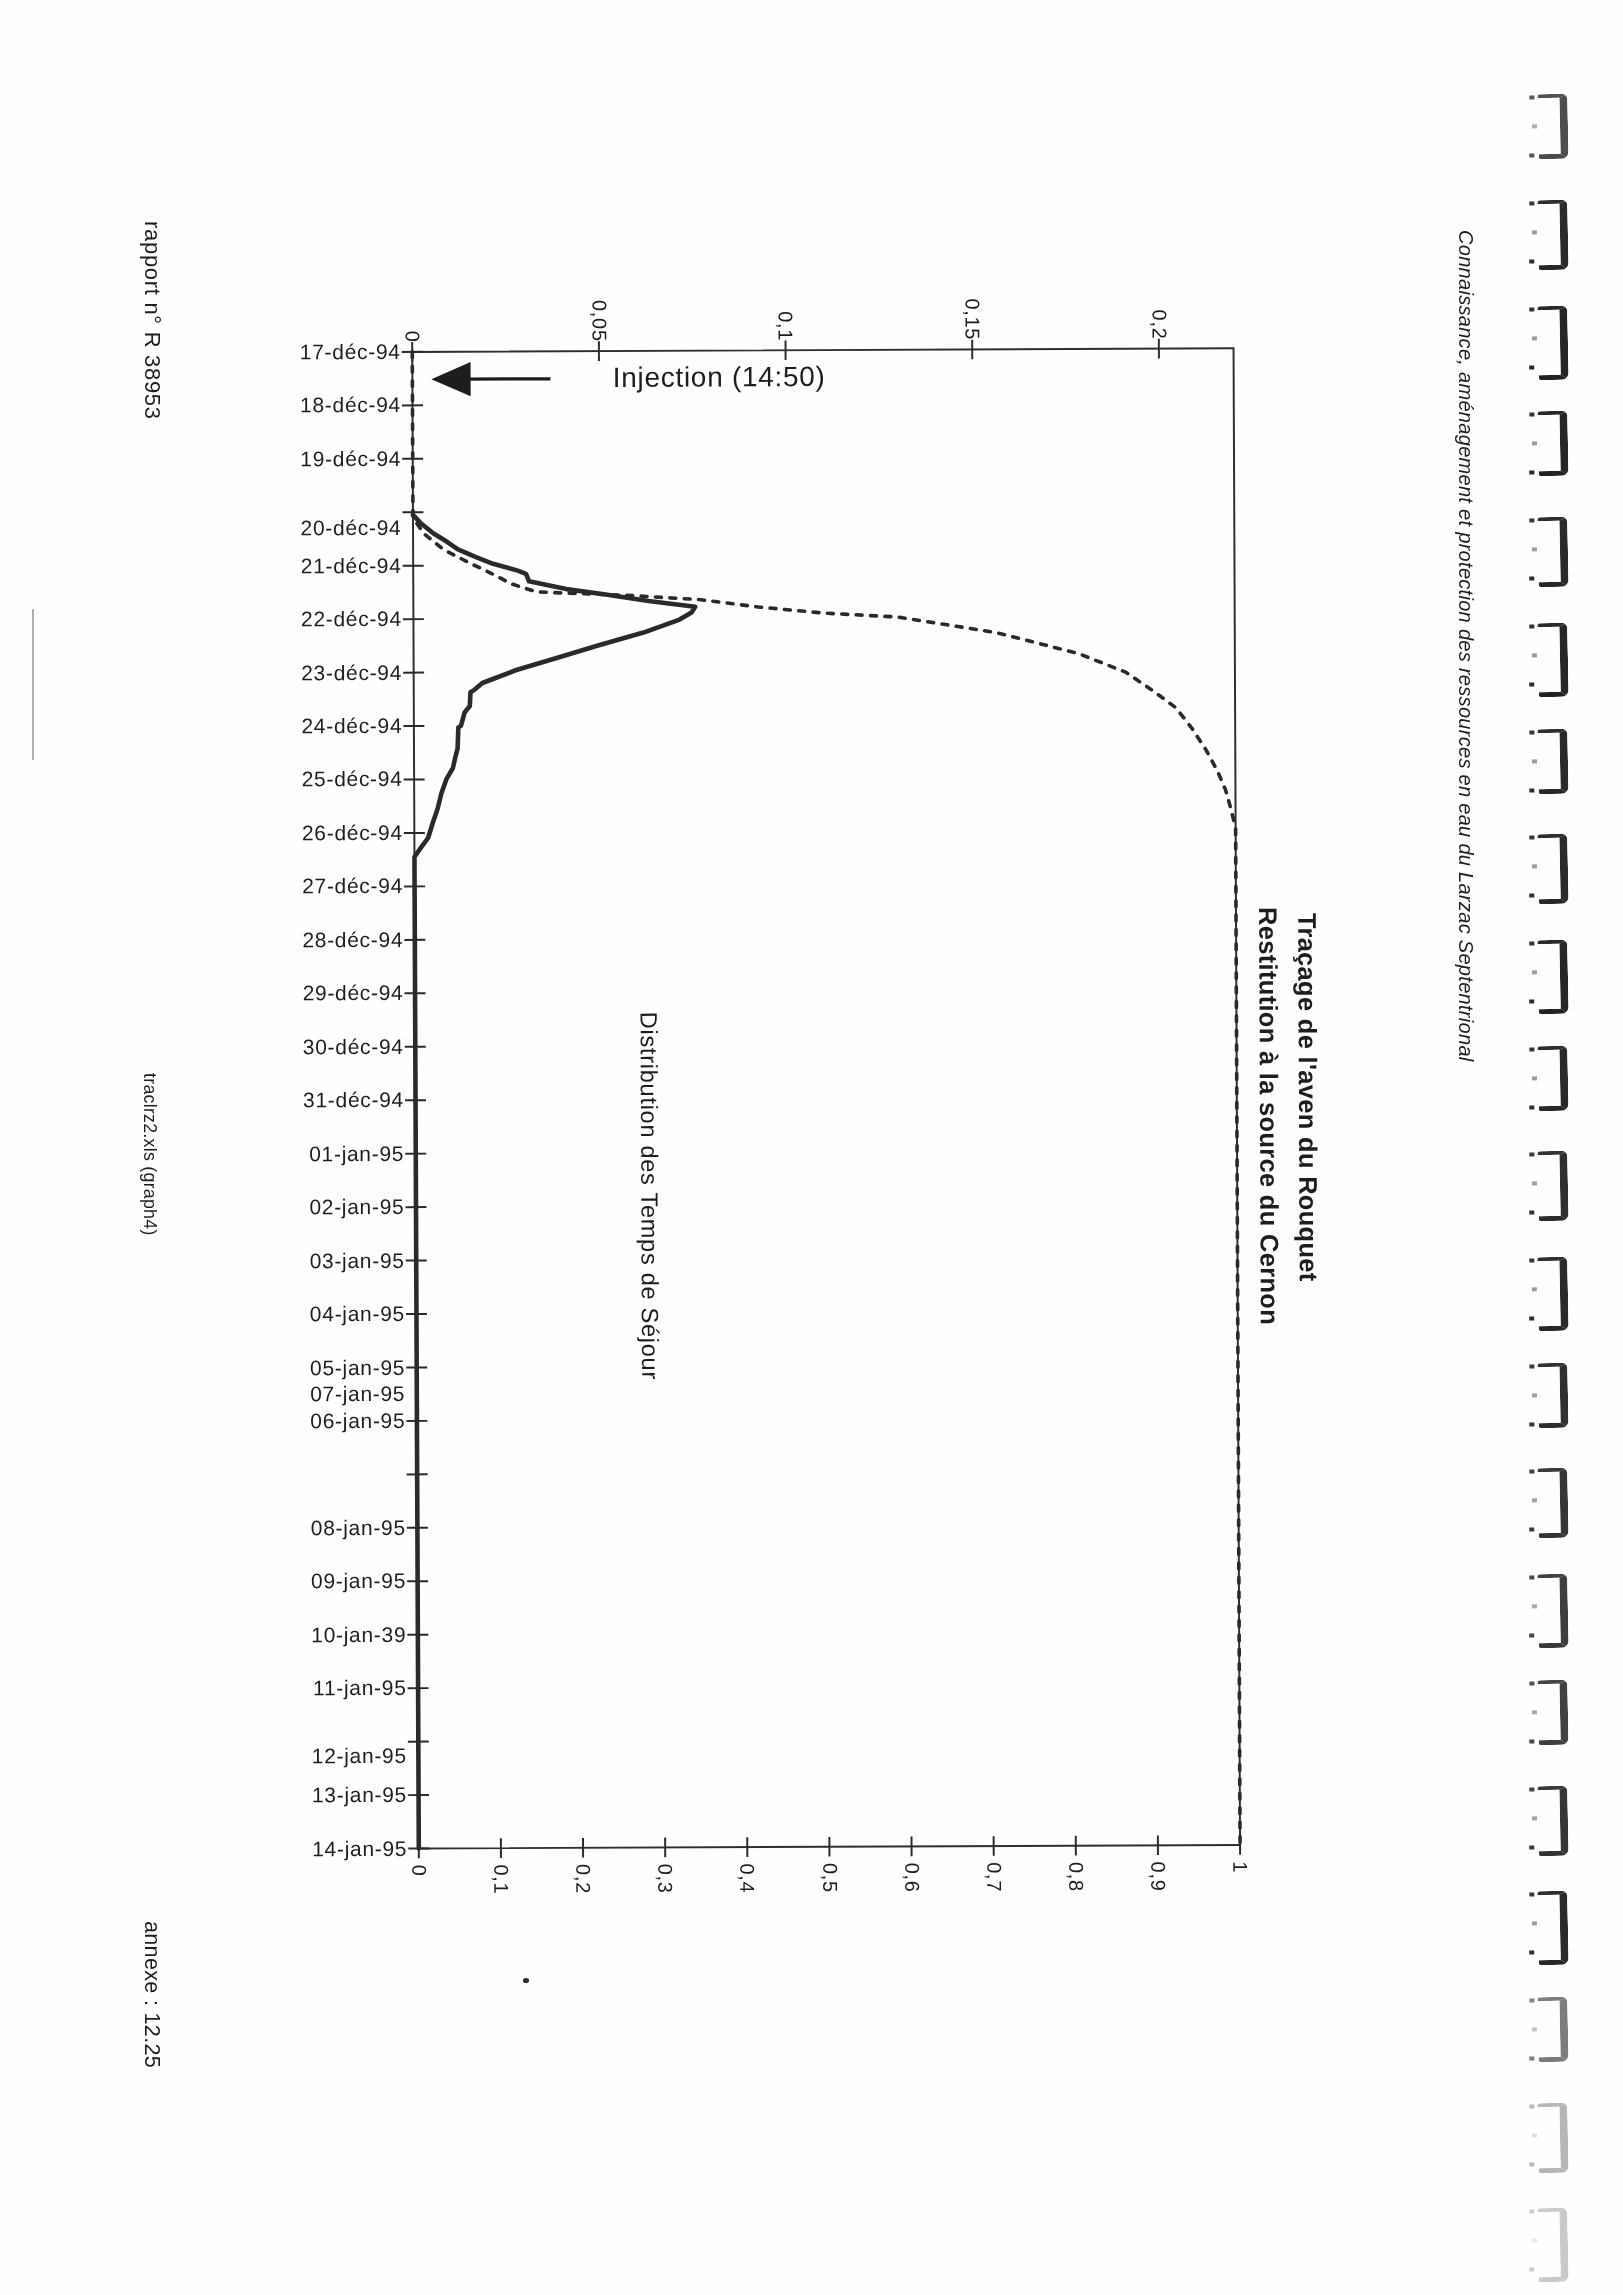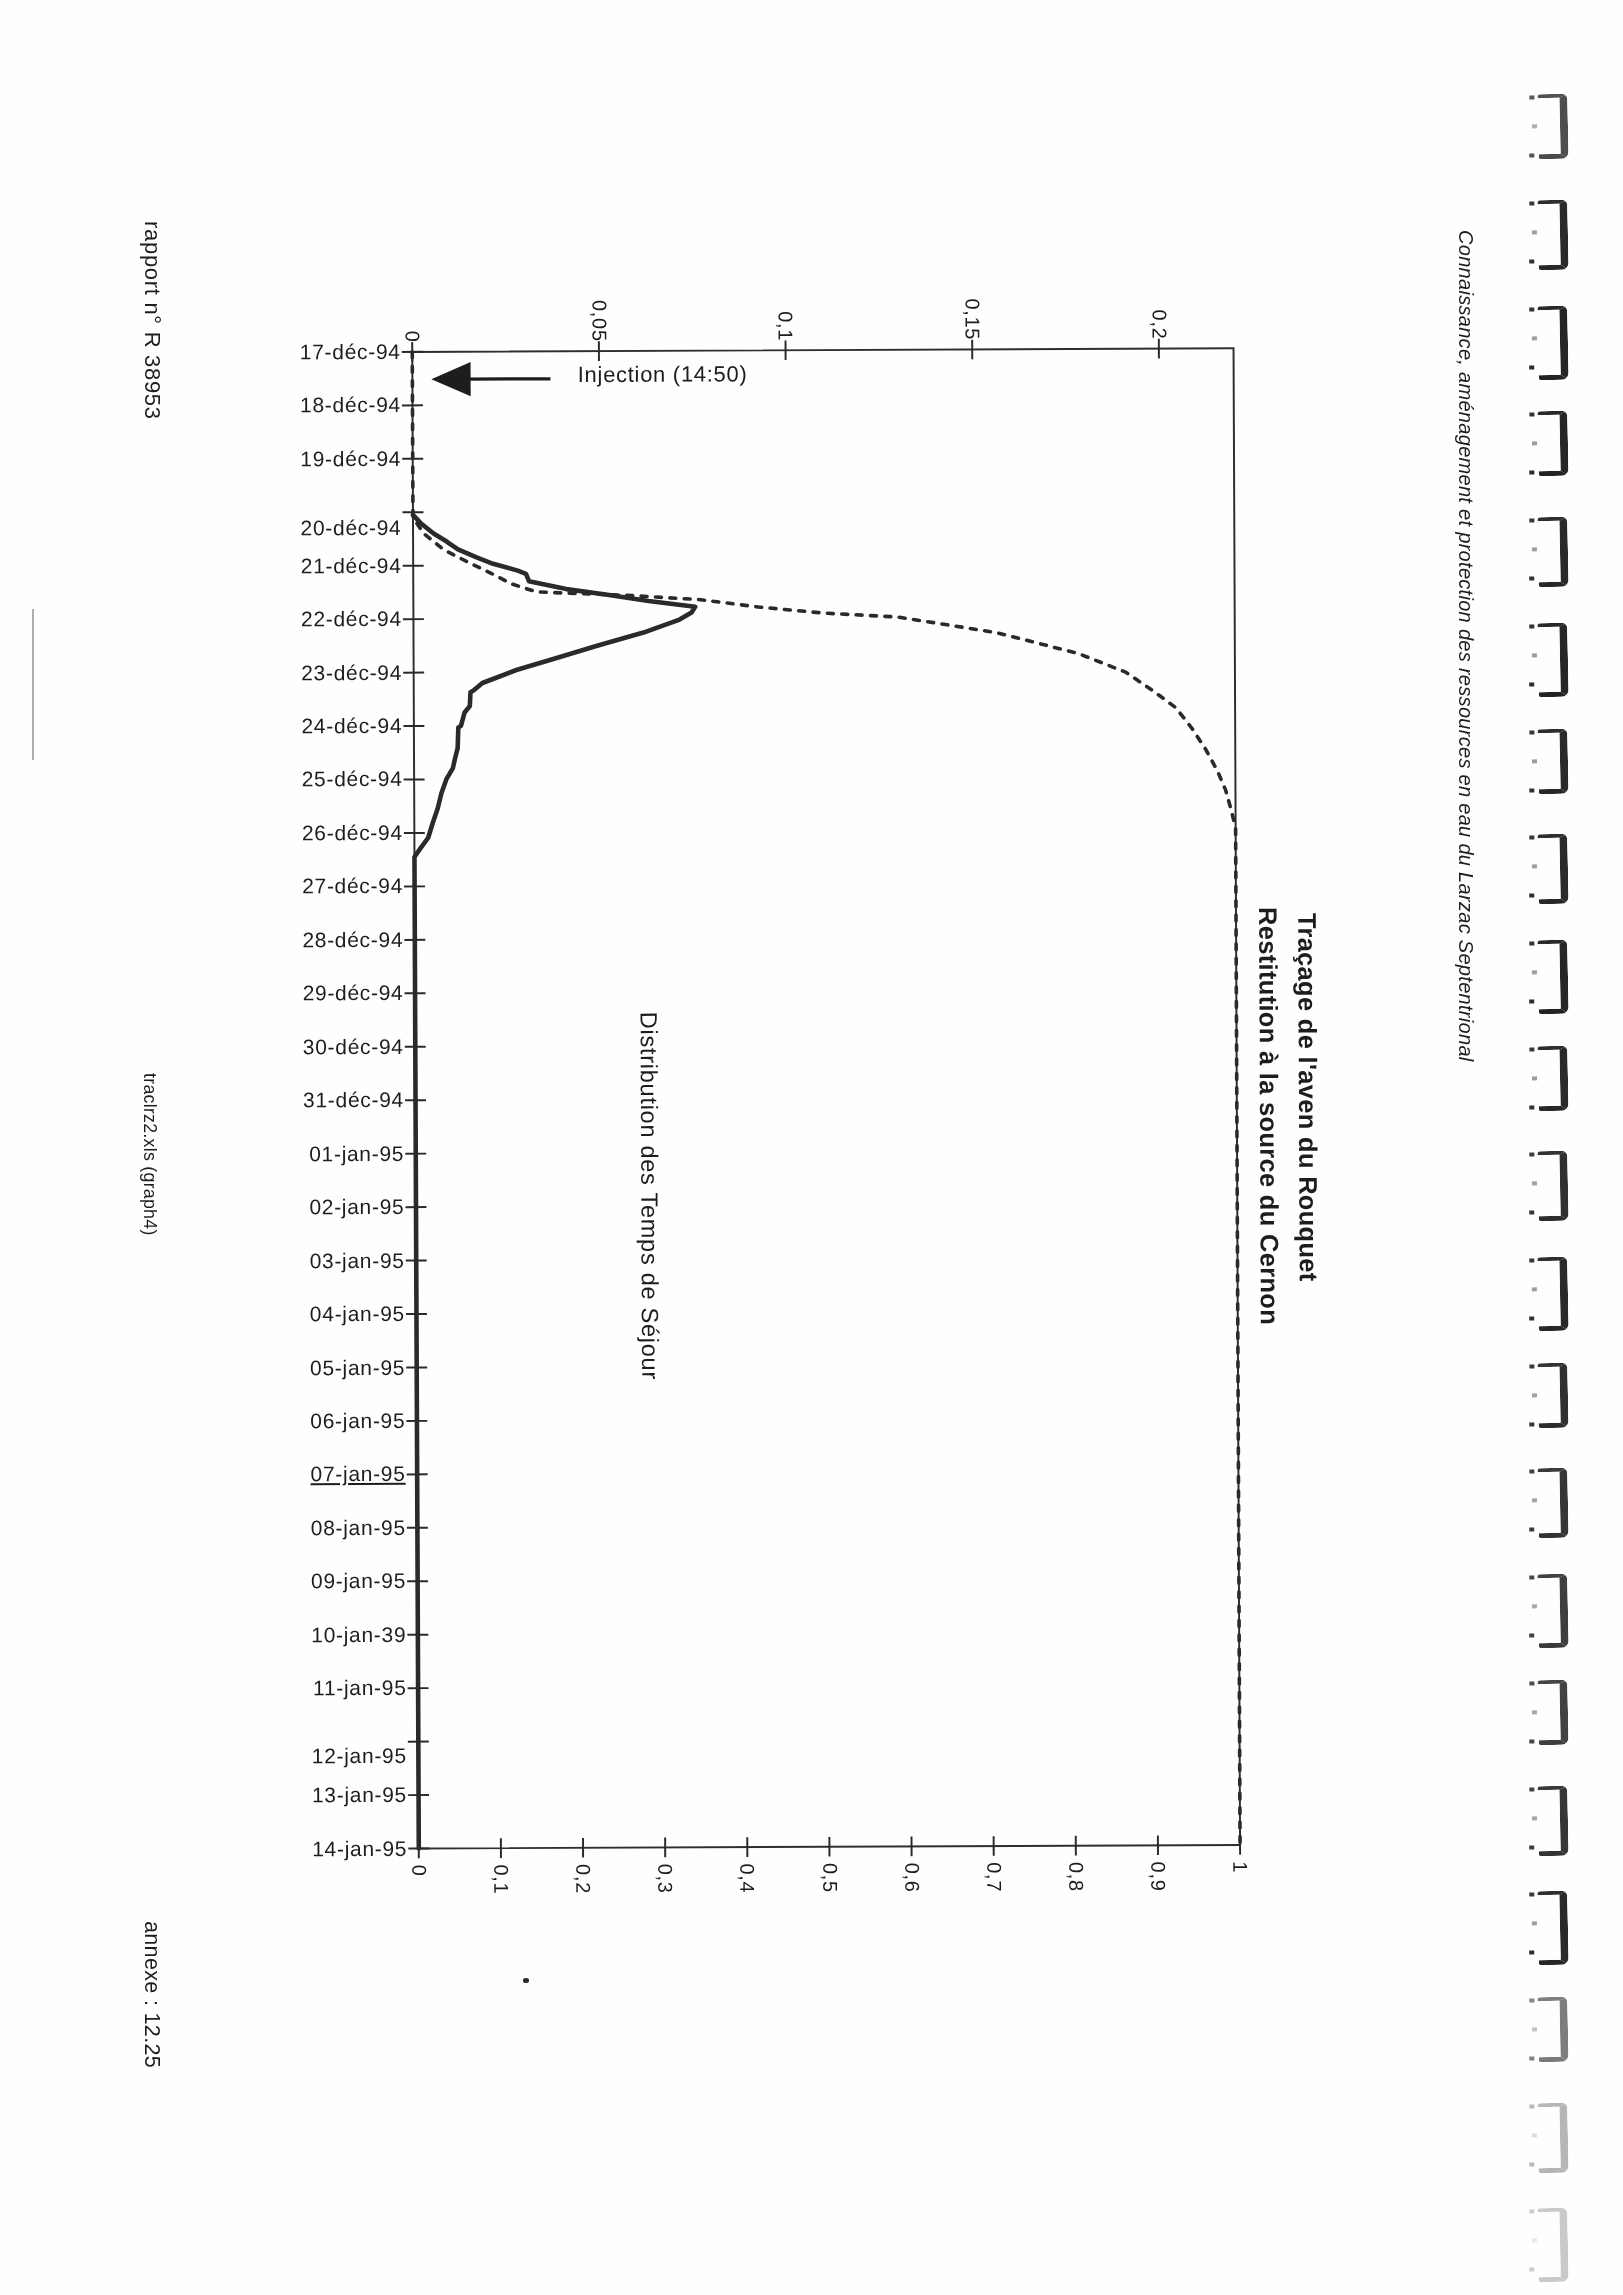--- a/index.html
+++ b/index.html
@@ -12,21 +12,21 @@
   .vtext{ writing-mode:vertical-rl; text-orientation:mixed; white-space:nowrap; }
   .abs{ position:absolute; }
   .rapport{ left:139px; top:221px; font-size:22px; letter-spacing:0.7px; }
   .margin-sentence{ left:1454px; top:230px; font-size:20px; font-style:italic; letter-spacing:0.3px; }
   .file-ref{ left:139px; top:1073px; font-size:17.7px; letter-spacing:0.3px; }
   .annexe{ left:139px; top:1921px; font-size:21.6px; letter-spacing:0.3px; }
   .chart-title{ font-size:25.5px; font-weight:bold; letter-spacing:0.3px; }
   .title-line1{ left:1293px; top:915px; }
   .title-line2{ left:1254px; top:909px; }
   .inner-label{ left:635px; top:1011px; font-size:23.6px; letter-spacing:0.7px; }
-  .injection{ left:581px; top:361px; font-size:22px; letter-spacing:0.7px; }
+  .injection{ left:616px; top:361px; font-size:28px; letter-spacing:0.7px; }
   .date-label{
     position:absolute; right:1219px; font-size:21px; letter-spacing:0.7px;
     white-space:nowrap;
   }
   .tick-label{ position:absolute; font-size:20px; letter-spacing:0.7px; }
   #plot-svg{ position:absolute; left:0; top:0; pointer-events:none; }
   #chart-layer{ position:absolute; left:0; top:0; width:1623px; height:2295px;
     transform:rotate(-0.25deg); transform-origin:825px 1113px; }
   .binder-mark{
     position:absolute; width:22px; height:60px;
@@ -138,21 +138,21 @@
         <span class="date-label" style="top: 926px;">28-déc-94</span>
         <span class="date-label" style="top: 979px;">29-déc-94</span>
         <span class="date-label" style="top: 1033px;">30-déc-94</span>
         <span class="date-label" style="top: 1086px;">31-déc-94</span>
         <span class="date-label" style="top: 1140px;">01-jan-95</span>
         <span class="date-label" style="top: 1193px;">02-jan-95</span>
         <span class="date-label" style="top: 1247px;">03-jan-95</span>
         <span class="date-label" style="top: 1300px;">04-jan-95</span>
         <span class="date-label" style="top: 1354px;">05-jan-95</span>
         <span class="date-label" style="top: 1407px;">06-jan-95</span>
-        <span class="date-label" style="top: 1460px; text-decoration: underline;">07-jan-95</span>
+        <span class="date-label" style="top: 1380px;">07-jan-95</span>
         <span class="date-label" style="top: 1514px;">08-jan-95</span>
         <span class="date-label" style="top: 1567px;">09-jan-95</span>
         <span class="date-label" style="top: 1621px;">10-jan-39</span>
         <span class="date-label" style="top: 1674px;">11-jan-95</span>
         <span class="date-label" style="top: 1728px; margin-top: 14px;">12-jan-95</span>
         <span class="date-label" style="top: 1781px;">13-jan-95</span>
         <span class="date-label" style="top: 1835px;">14-jan-95</span>
       </div>
     <div id="top-labels">
         <span class="tick-label vtext" style="left: 404px; bottom: 1954px;">0</span>

